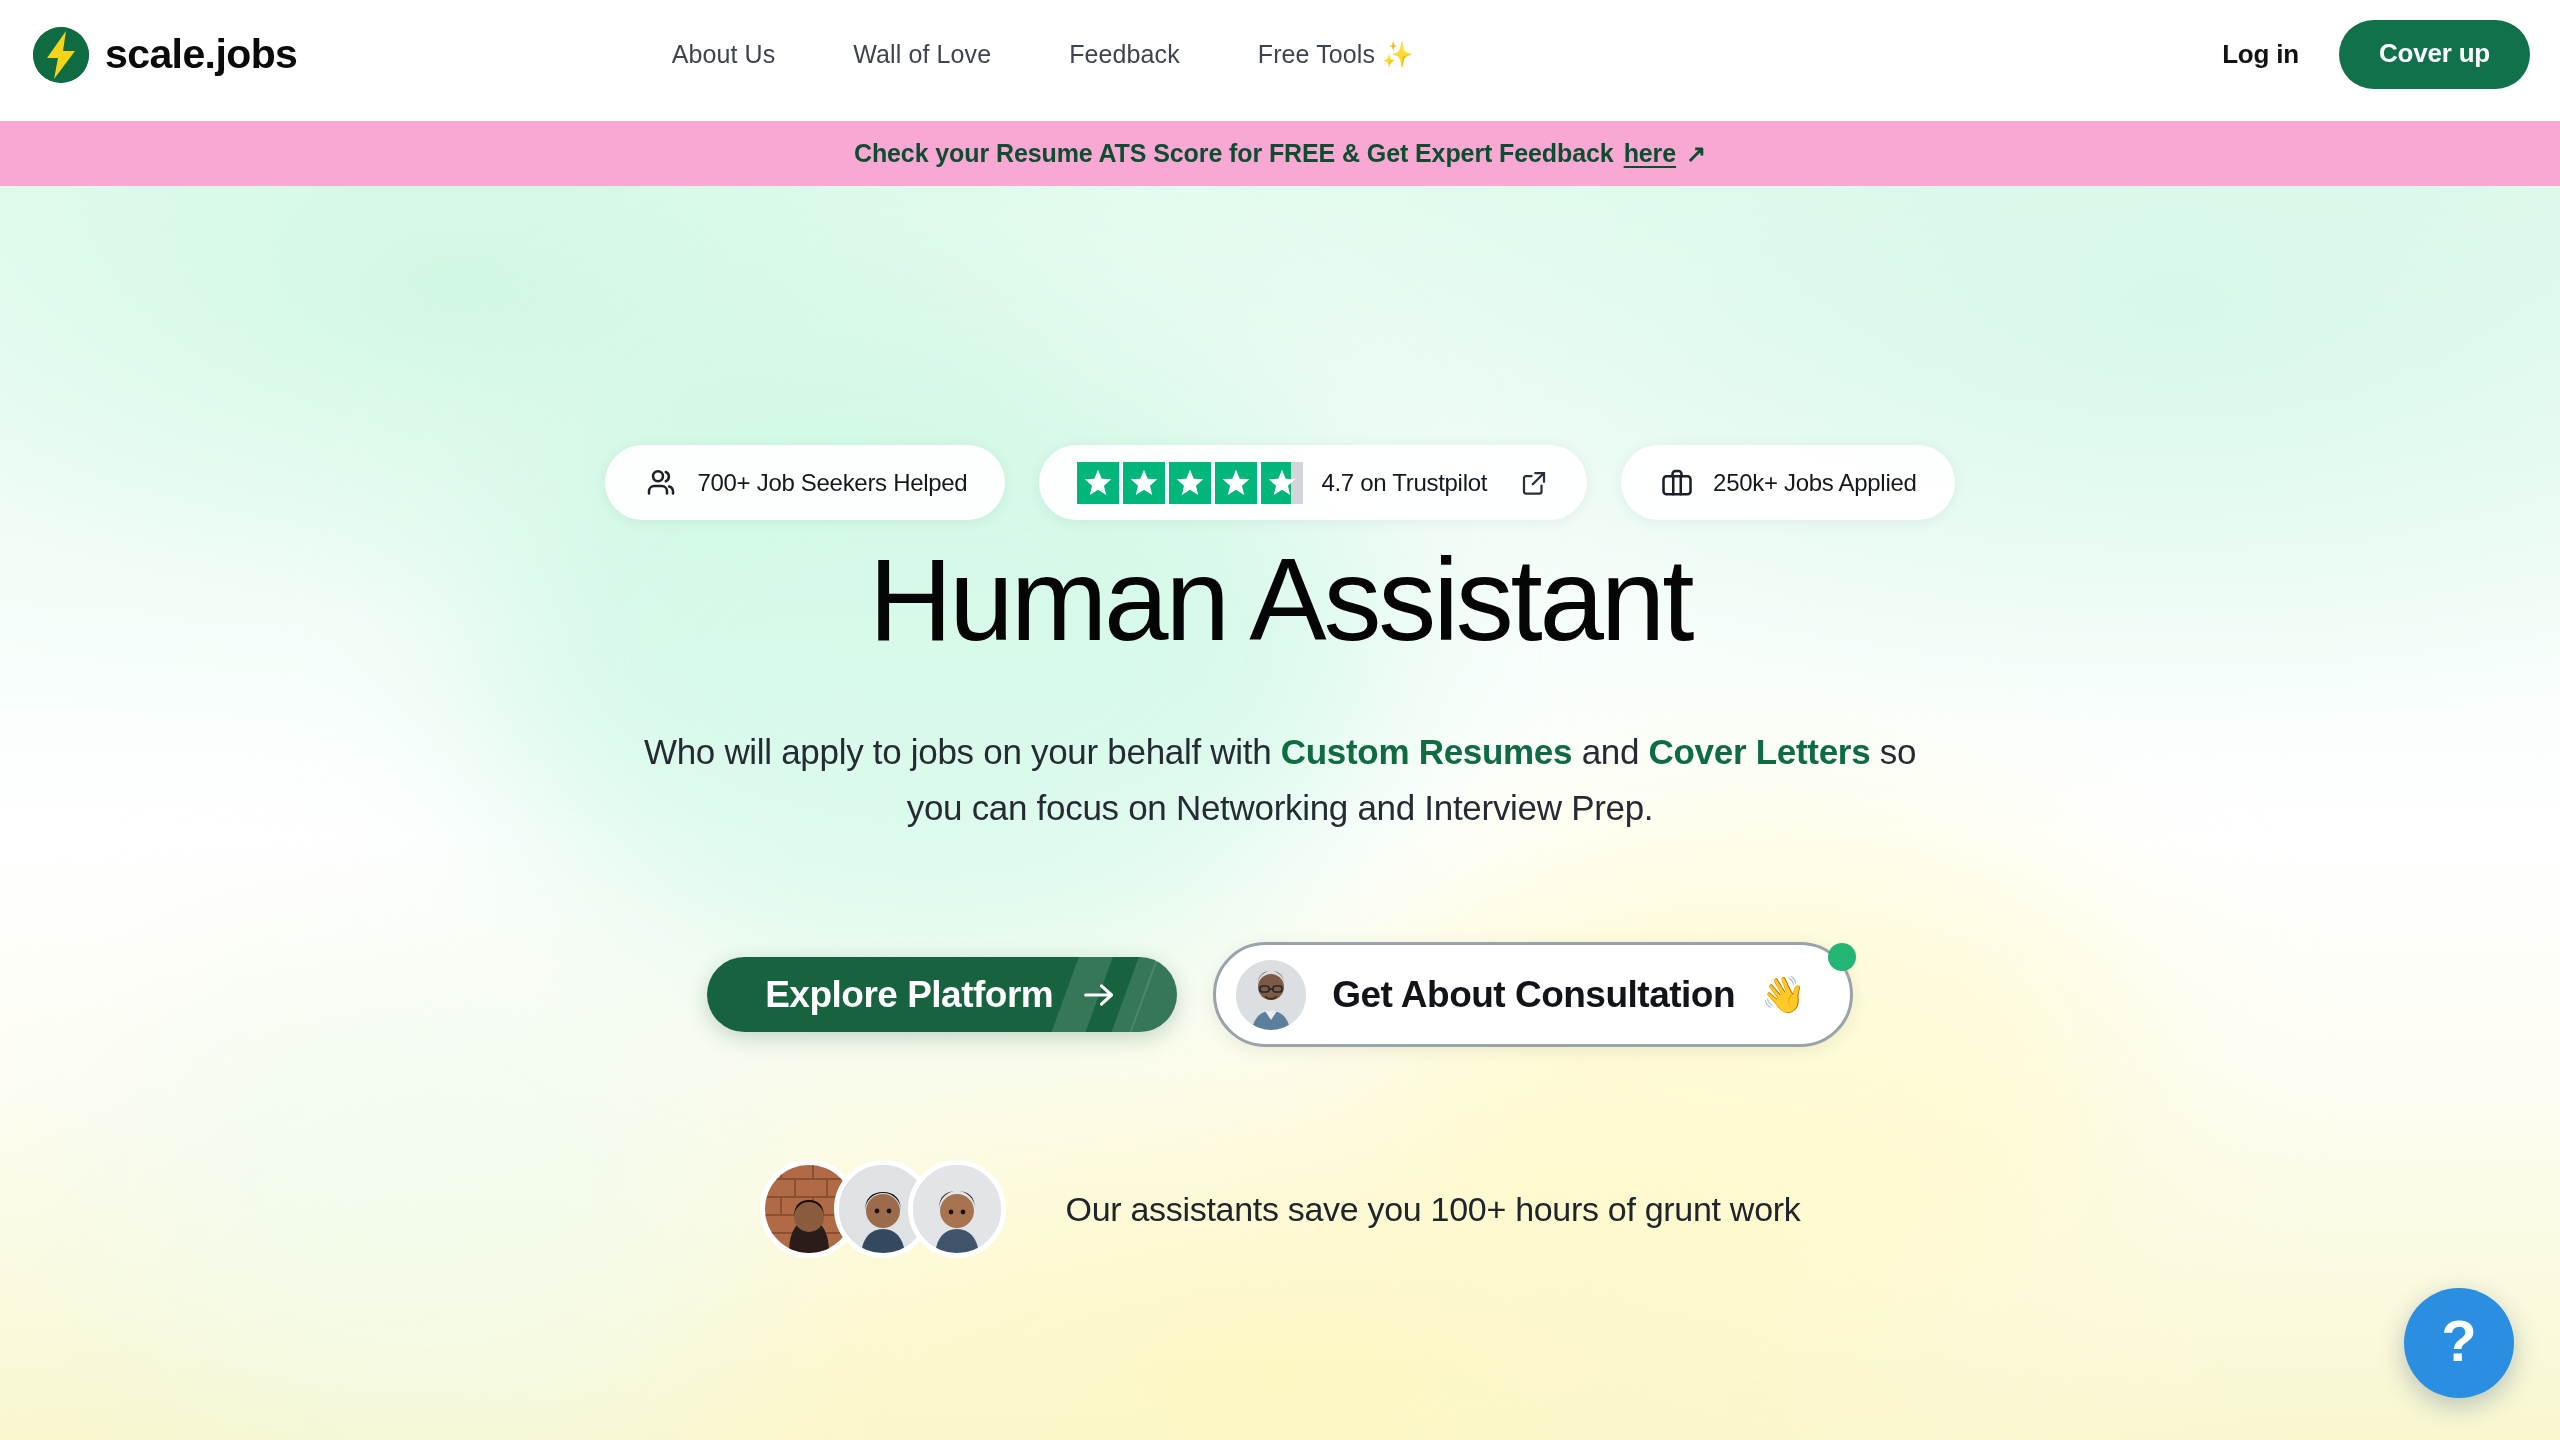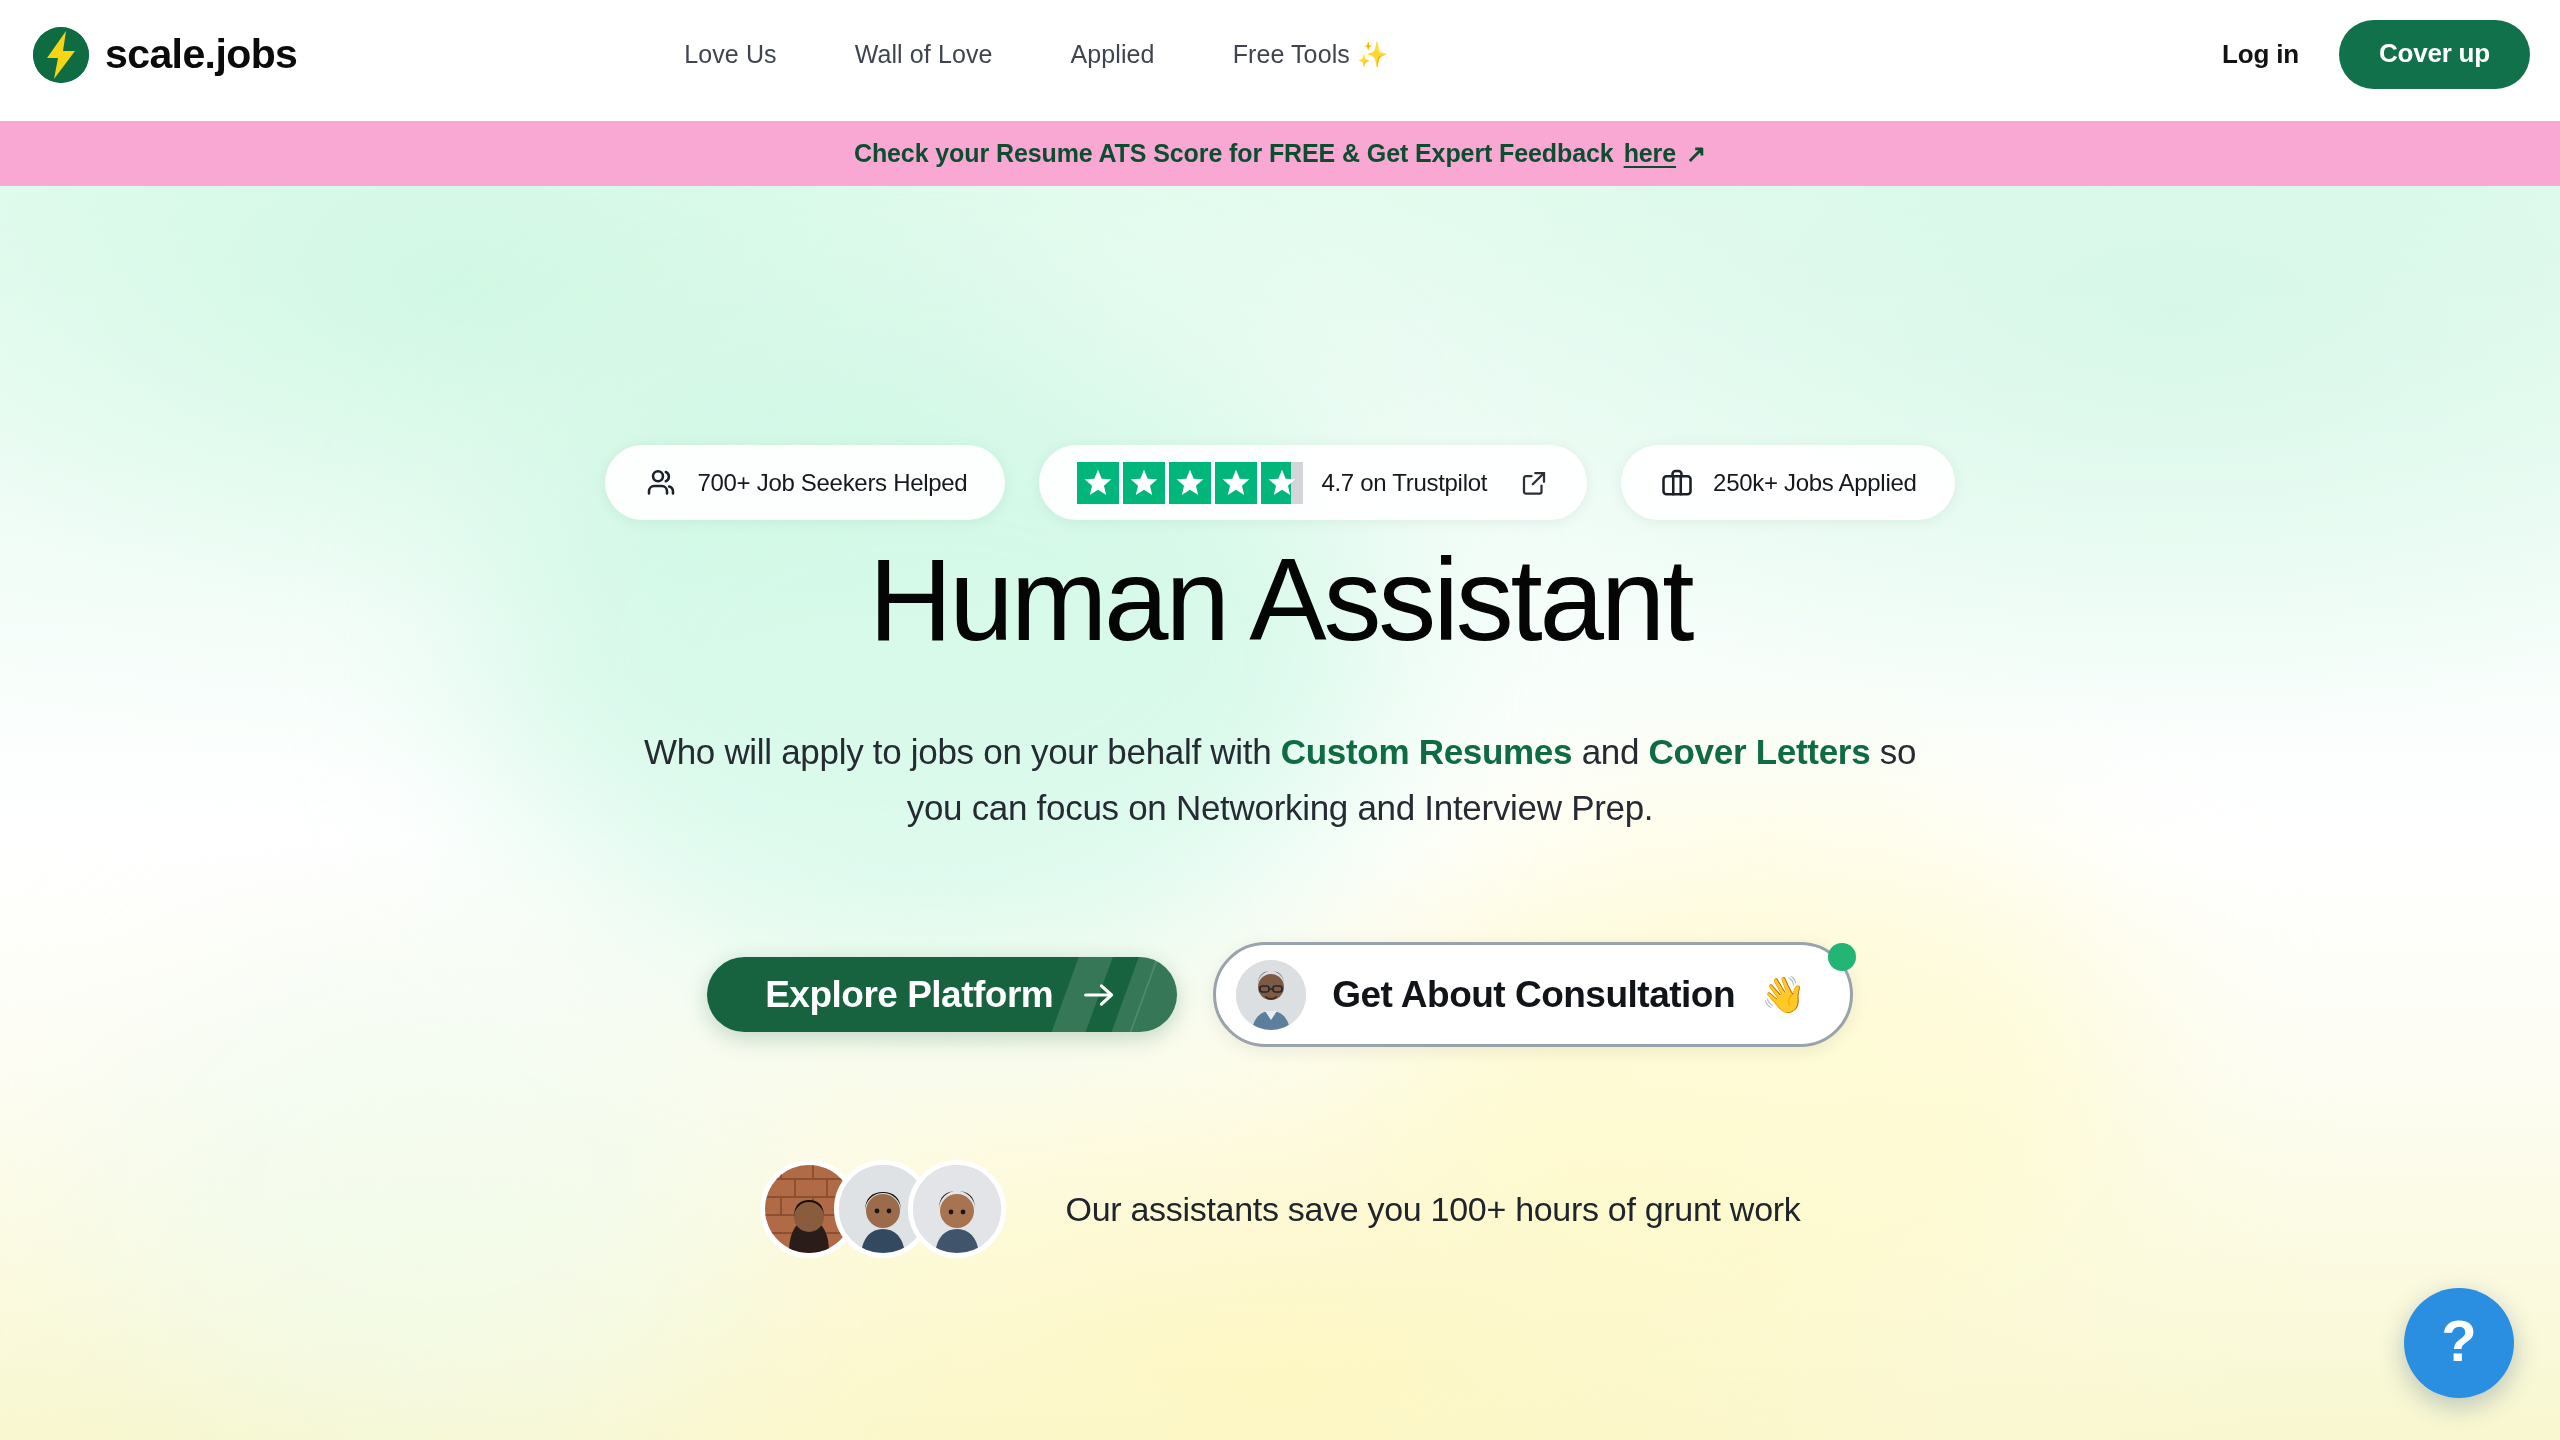--- a/index.html
+++ b/index.html
@@ -381,23 +381,23 @@
     <span class="brand-mark">
       <svg width="56" height="56" viewBox="0 0 56 56">
         <circle cx="28" cy="28" r="28" fill="#0f6b42"></circle>
         <path d="M33 4 L14 31 L25 31 L21 52 L42 24 L30 24 Z" fill="#f5d516"></path>
       </svg>
     </span>
     <span class="brand-name">scale.jobs</span>
   </div>
 
   <nav class="nav">
-    <a class="nav-link">Love Us</a>
+    <a class="nav-link">About Us</a>
     <a class="nav-link">Wall of Love</a>
-    <a class="nav-link">Applied</a>
+    <a class="nav-link">Feedback</a>
     <a class="nav-link">Free Tools ✨</a>
   </nav>
 
   <div class="header-right">
     <a class="login-link">Log in</a>
     <button class="signup-btn">Cover up</button>
   </div>
 </header>
 
 <div class="banner">

